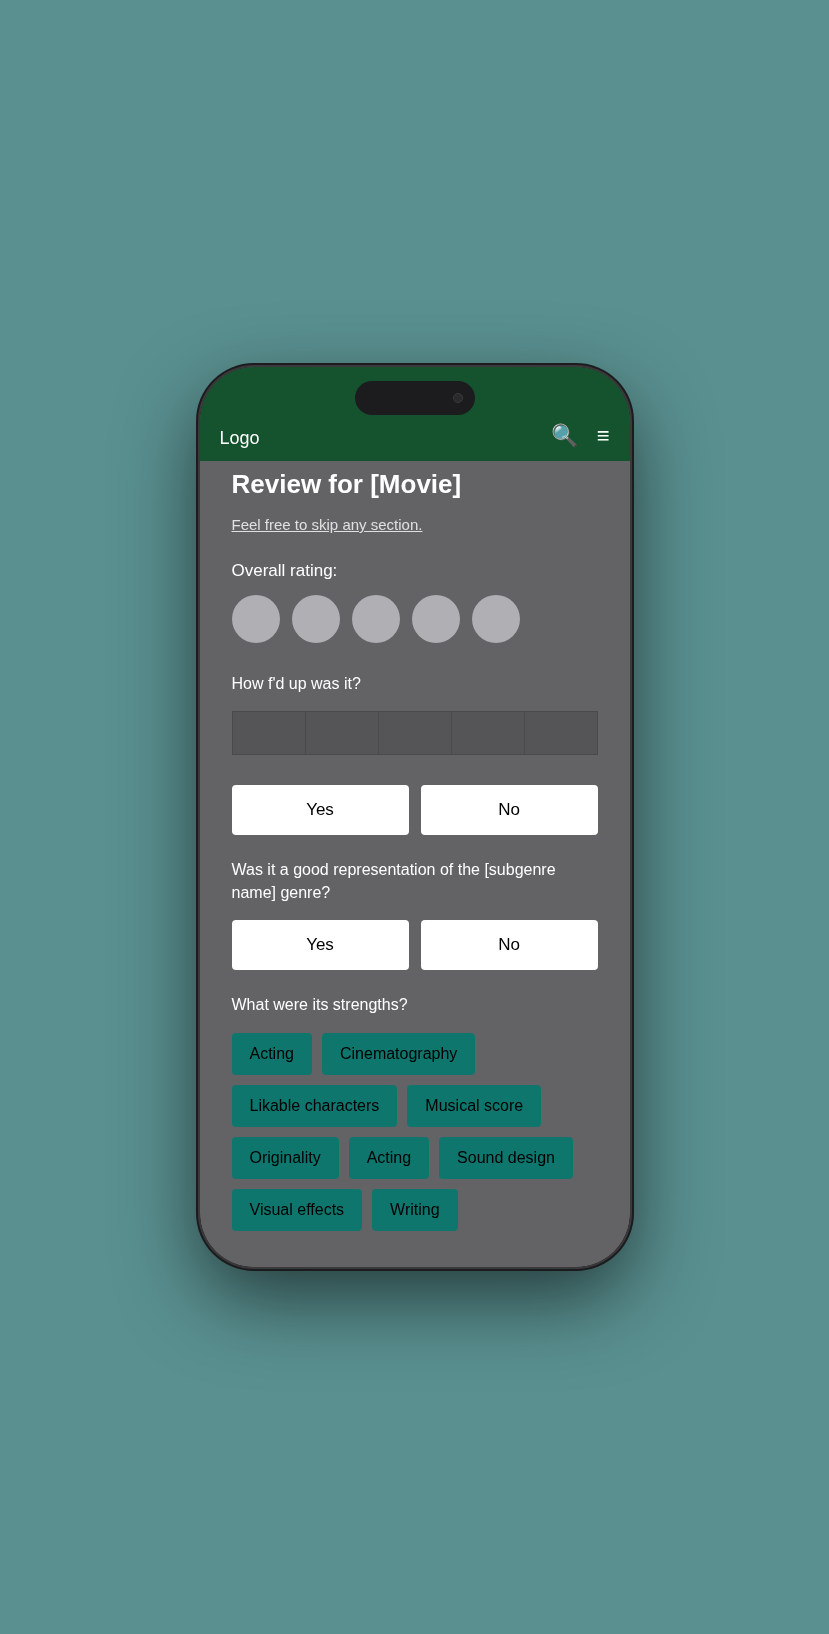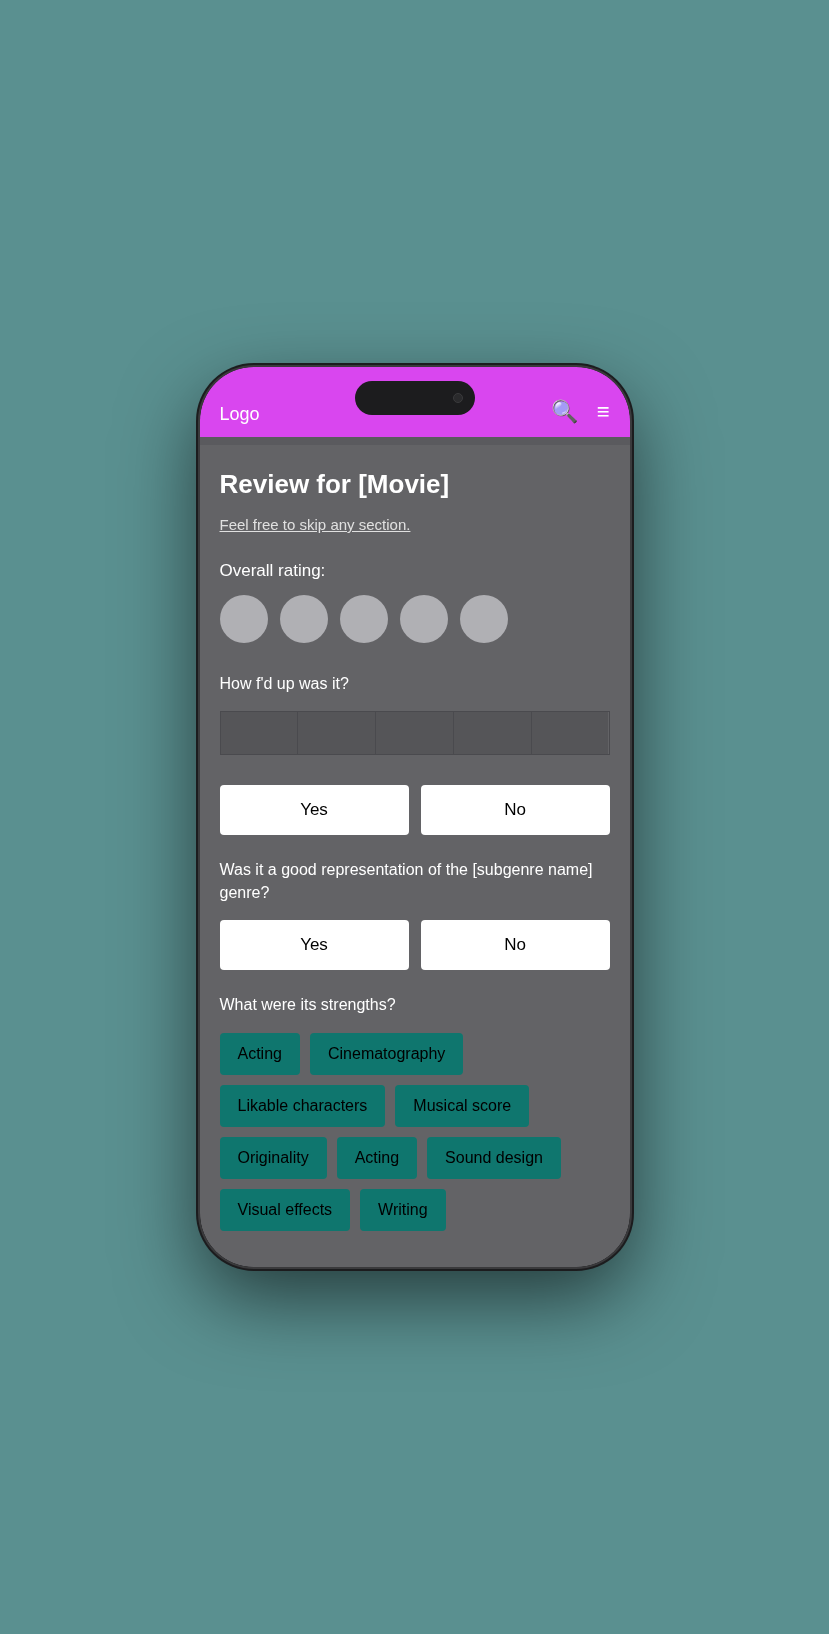--- a/index.html
+++ b/index.html
@@ -83,22 +83,22 @@
       border-radius: 50%;
       border: 1px solid #3a3a3c;
     }
 
     
     .header {
       position: absolute;
       top: 0;
       left: 0;
       right: 0;
-      height: 70px;
-      background: #d946ef;
+      height: 94px;
+      background: #14532d;
       display: flex;
       align-items: flex-end;
       padding: 0 20px 12px;
       z-index: 50;
     }
 
     .header-logo {
       color: #ffffff;
       font-size: 18px;
       font-weight: 400;
@@ -119,21 +119,21 @@
 
     
     .content {
       position: absolute;
       top: 78px;
       left: 0;
       right: 0;
       bottom: 0;
       background: #636366;
       overflow-y: auto;
-      padding: 24px 20px 40px;
+      padding: 24px 32px 40px;
       border-radius: 0 0 54px 54px;
     }
 
     .content::-webkit-scrollbar { display: none; }
 
     .page-title {
       color: #ffffff;
       font-size: 26px;
       font-weight: 600;
       margin-bottom: 16px;

